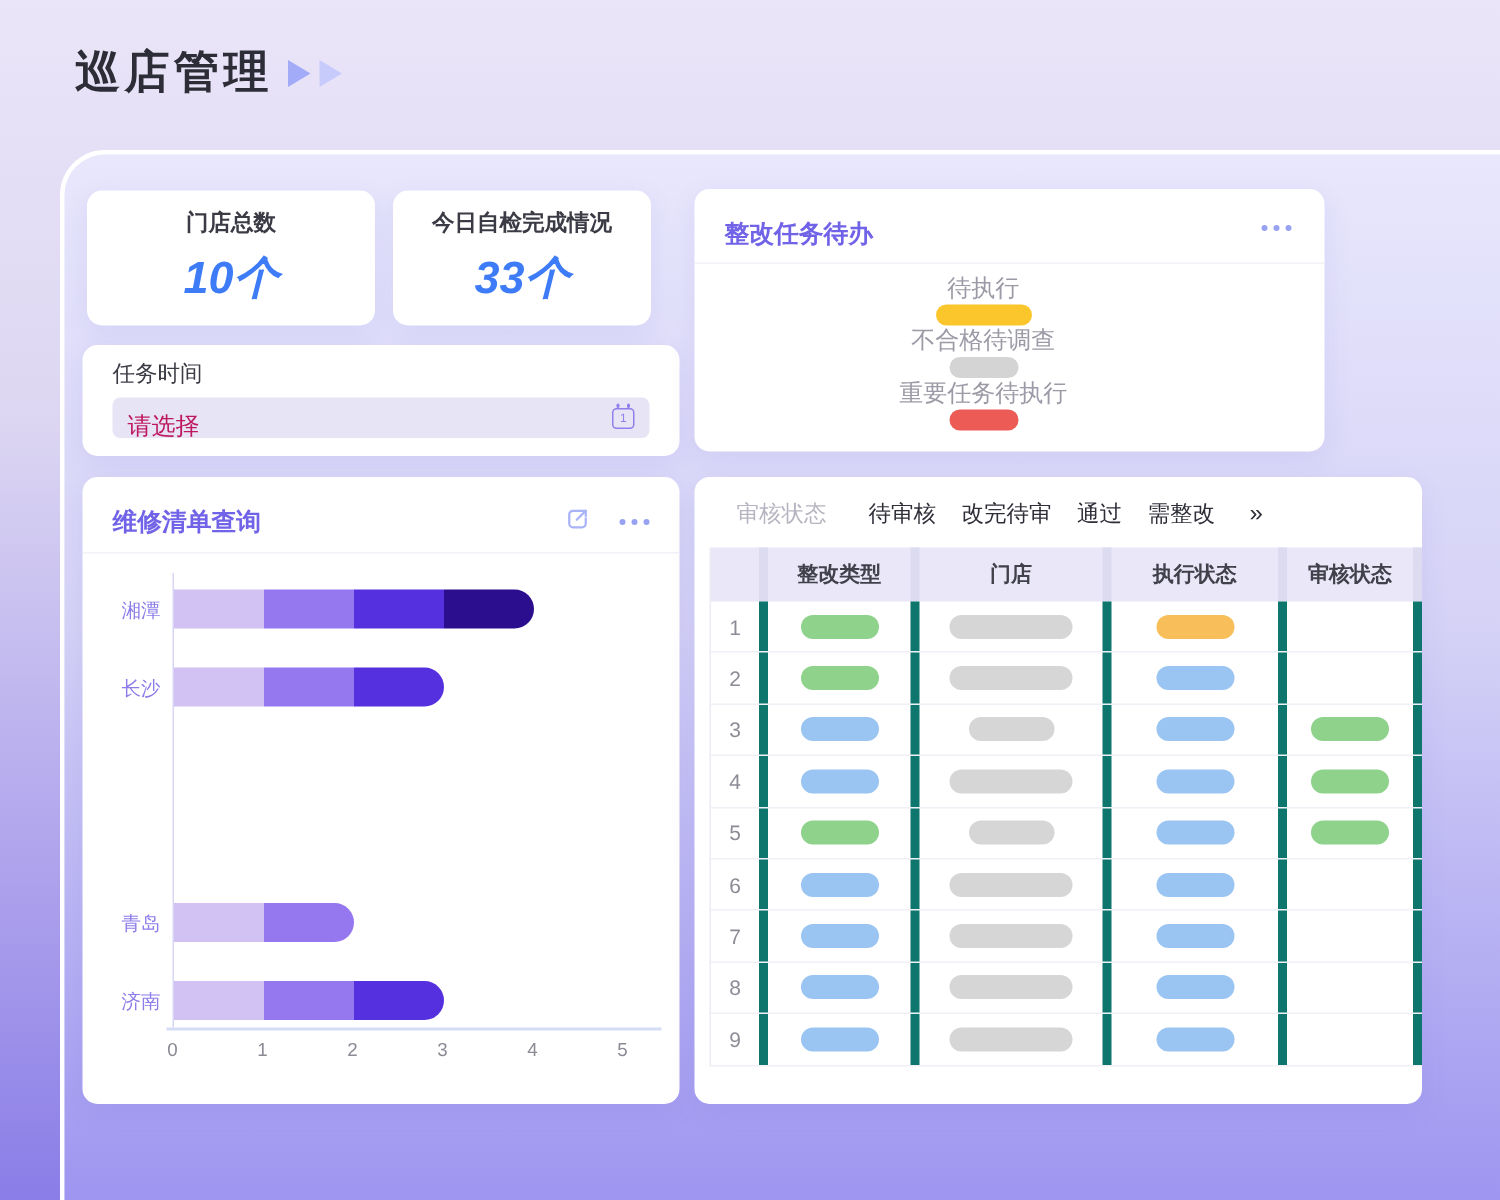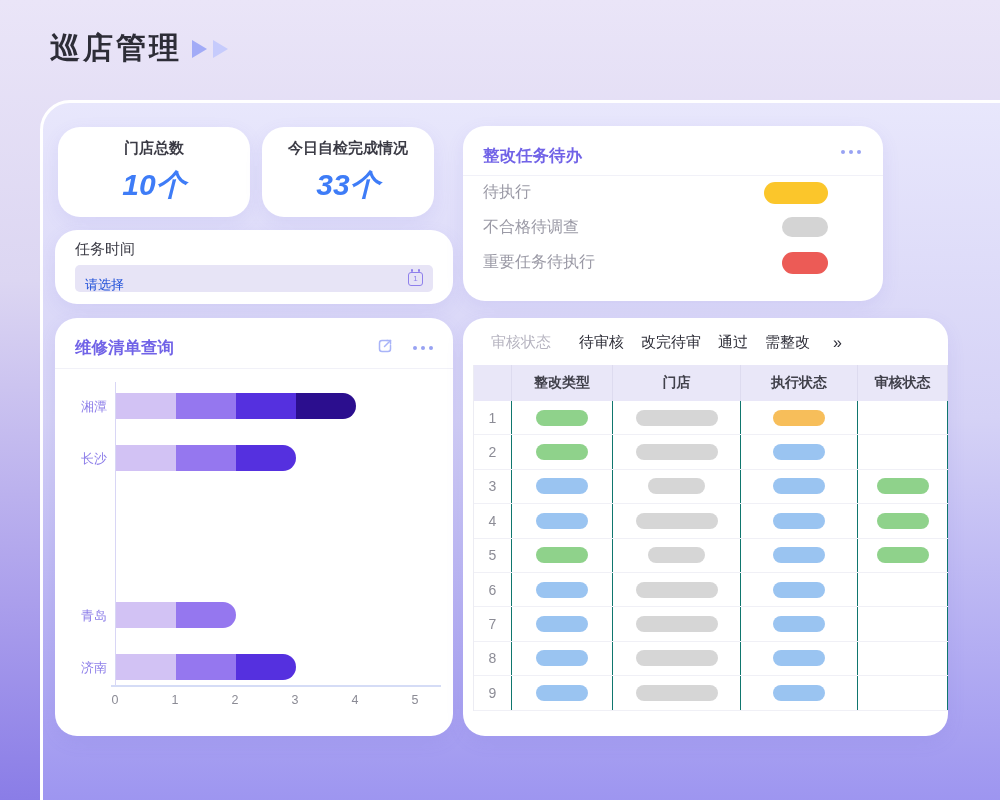--- a/index.html
+++ b/index.html
@@ -10,33 +10,33 @@
   }
   .page-header{position:absolute;left:50px;top:28px;display:flex;align-items:center;gap:10px;}
   .page-title{font-size:30px;font-weight:bold;color:#2D2D37;margin:0;letter-spacing:3px;}
   .tri{width:0;height:0;border-top:9px solid transparent;border-bottom:9px solid transparent;border-left:15px solid #A2ABF7;}
   .tri2{border-left-color:#C6CBFC;margin-left:-4px;}
   .panel{
     position:absolute;left:40px;top:100px;width:968px;height:706px;box-sizing:border-box;
     background:linear-gradient(180deg,#E8E7FC 0%,#D5D2F6 45%,#9D95F0 100%);
     border:3px solid #FFFFFF;border-radius:30px 0 0 0;
   }
-  .card{position:absolute;background:#fff;border-radius:22px;box-shadow:0 6px 18px rgba(108,99,215,0.10);}
+  .card{position:absolute;background:#fff;border-radius:10px;box-shadow:0 6px 18px rgba(108,99,215,0.10);}
   
   .stat1{left:15px;top:24px;width:192px;height:90px;}
   .stat2{left:219px;top:24px;width:172px;height:90px;}
   .stat-card{display:flex;flex-direction:column;align-items:center;justify-content:center;gap:7px;}
   .stat-label{font-size:15px;color:#3B3B45;font-weight:bold;}
   .stat-value{font-size:30px;font-weight:bold;font-style:italic;color:#3E7CF7;}
   
   .time-card{left:12px;top:127px;width:398px;height:74px;}
   .time-label{position:absolute;left:20px;top:10px;font-size:15px;color:#3B3B45;}
   .time-input{position:absolute;left:20px;right:20px;top:35px;height:27px;background:#E7E4F6;border-radius:5px;
     display:flex;align-items:center;justify-content:space-between;padding:0 10px;box-sizing:border-box;}
-  .placeholder{font-size:13px;color:#1d4ed8;margin-top:12px;}
+  .placeholder{font-size:16px;color:#be185d;margin-top:12px;}
   .cal-icon{width:13px;height:12px;border:1.5px solid #8F80EC;border-radius:3px;position:relative;
     display:flex;align-items:center;justify-content:center;font-size:8px;color:#8F80EC;}
   .cal-icon::before,.cal-icon::after{content:'';position:absolute;top:-4px;width:2px;height:3px;background:#8F80EC;border-radius:1px;}
   .cal-icon::before{left:2px;} .cal-icon::after{right:2px;}
   
   .chart-card{left:12px;top:215px;width:398px;height:418px;}
   .card-title{position:absolute;left:20px;top:19px;font-size:16.5px;font-weight:bold;color:#7163E7;}
   .hdr-divider{position:absolute;left:0;right:0;top:50px;height:1px;background:#F1F1F8;}
   .export-icon{position:absolute;right:58px;top:18px;cursor:pointer;}
   .dots{position:absolute;display:flex;gap:4px;cursor:pointer;}
@@ -48,33 +48,33 @@
   .cbars{position:absolute;top:0;height:26px;display:flex;}
   .cseg{height:26px;display:block;}
   .cseg.last{border-radius:0 13px 13px 0;}
   .yaxis{position:absolute;left:48px;top:2px;width:1px;height:303px;background:#D8D6F5;}
   .xaxis{position:absolute;left:44px;right:6px;top:305px;height:2px;background:#D5DCF6;}
   .tick{position:absolute;top:313px;transform:translateX(-50%);font-size:12.5px;color:#8B8B95;}
   
   .todo-card{left:420px;top:23px;width:420px;height:175px;}
   .todo-card .dots{right:22px;top:24px;}
   .todo-rows{position:absolute;left:0;right:0;top:56px;}
-  .todo-row{height:35px;display:flex;align-items:flex-start;justify-content:space-between;padding:0 55px 0 20px;}
+  .todo-row{height:35px;display:flex;align-items:center;justify-content:space-between;padding:0 55px 0 20px;flex-direction:column;}
   .todo-label{font-size:16px;color:#9B9AA6;}
   .pill{display:block;}
   
   .table-card{left:420px;top:215px;width:485px;height:418px;}
   .tabs{position:absolute;left:28px;top:15px;display:flex;align-items:center;font-size:15px;color:#2E2E38;}
   .filter-label{color:#B6B4C0;margin-right:28px;}
   .tab{margin-right:17px;cursor:pointer;}
   .more-arrow{margin-left:6px;font-size:16px;cursor:pointer;color:#2E2E38;}
   .review-table{position:absolute;left:10px;top:47px;width:475px;border-left:1px solid #ECECF3;box-sizing:border-box;}
   .trow{display:grid;grid-template-columns:38px 101px 128px 117px 90px;height:34.4px;border-bottom:1px solid #F0F0F6;box-sizing:border-box;}
   .trow.thead{background:#E9E7F8;height:36px;border-bottom:none;}
-  .tcell{display:flex;align-items:center;justify-content:center;height:100%;border-right:1px solid #0f766e;box-sizing:border-box;}
+  .tcell{display:flex;align-items:center;justify-content:center;height:100%;border-right:6px solid #0f766e;box-sizing:border-box;}
   .thead .tcell{font-size:14px;font-weight:bold;color:#41414B;border-right-color:#DDDBEF;}
   .rownum{font-size:14px;color:#8C8C96;}
   .tpill{height:16px;border-radius:8px;display:block;}
 </style>
 </head>
 <body>
 
 <div class="page-header">
   <h1 class="page-title">巡店管理</h1>
   <span class="tri"></span>

